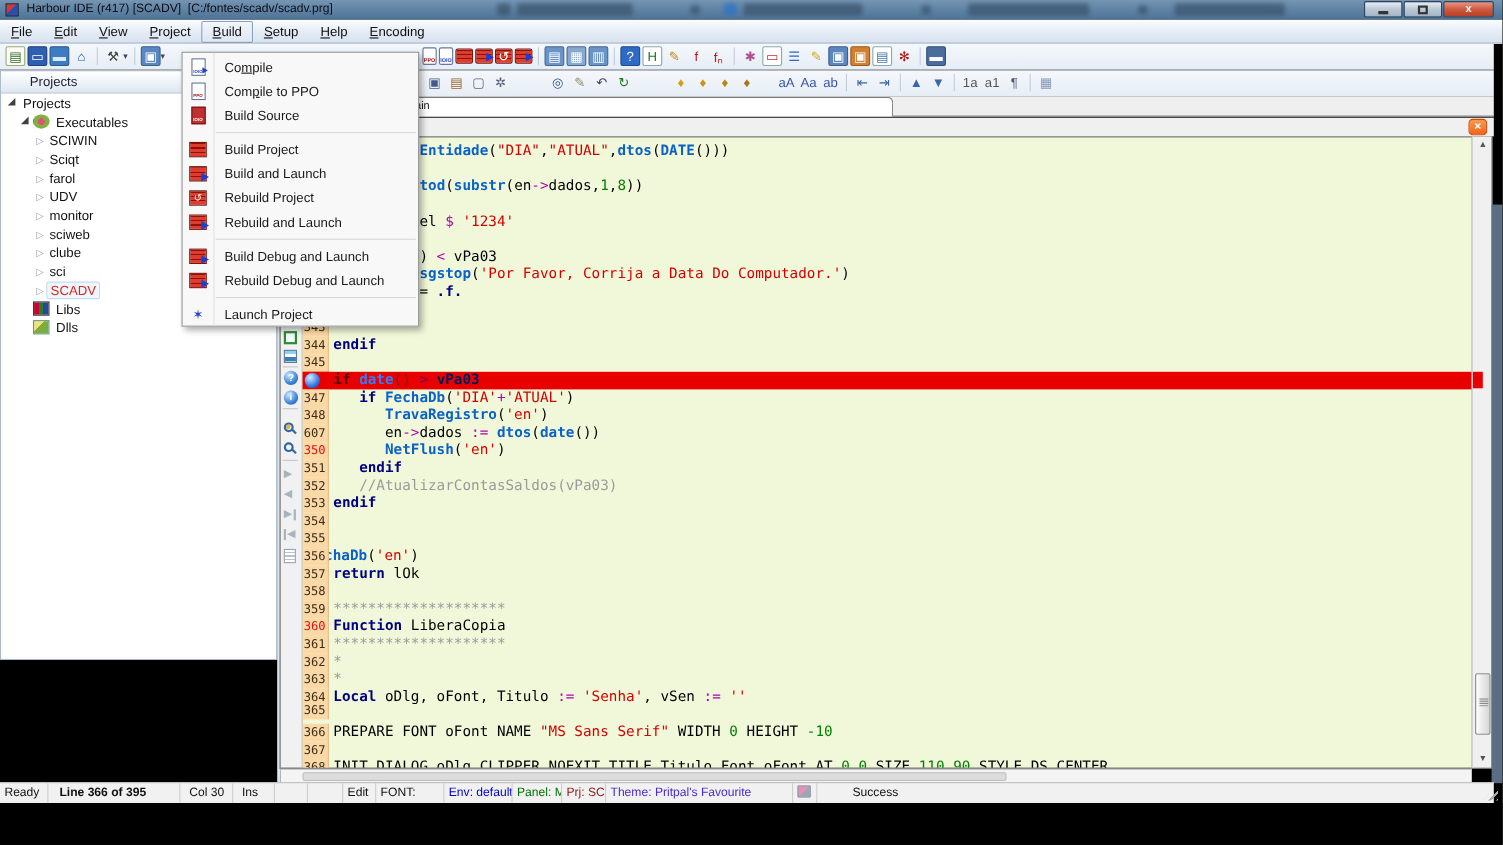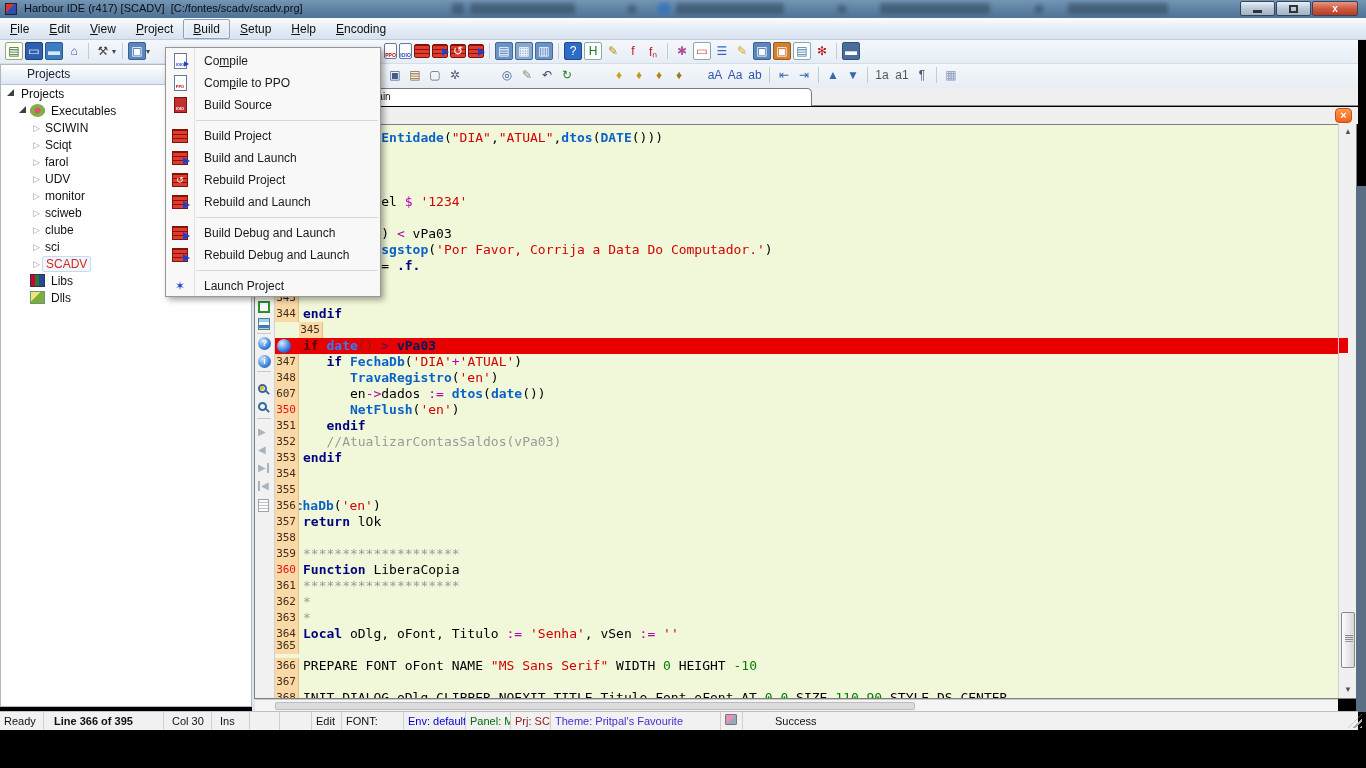--- a/index.html
+++ b/index.html
@@ -45,21 +45,21 @@
   .ov { position:absolute; font-style:normal; }
   .ov-play { right:-2px; bottom:1px; width:0; height:0; border-left:7px solid #1d3fd0; border-top:4px solid transparent; border-bottom:4px solid transparent; }
   .brick { background:repeating-linear-gradient(0deg,#e03c2e 0 3px,#8c1208 3px 4px); border:1px solid #7a150c; width:16px; height:14px; }
   .docicon { width:13px; height:16px; background:#fff; border:1px solid #66779a; font-size:5px; font-weight:bold;
     display:flex; align-items:flex-end; justify-content:center; line-height:6px; }
   .mag { width:9px; height:9px; border:2px solid #33679e; border-radius:50%; position:relative; background:#eef4fb; }
   .mag::after { content:""; position:absolute; width:6px; height:2px; background:#33679e; transform:rotate(45deg); right:-5px; bottom:-2px; }
   .mag.gold::before { content:""; position:absolute; width:4px; height:4px; background:#e8b422; border-radius:50%; left:0px; top:0px; }
 
   
-  .dock { position:absolute; left:0; top:64px; width:252px; height:643px; background:#fff; border:1px solid #aeb9c6; }
+  .dock { position:absolute; left:0; top:64px; width:252px; height:536px; background:#fff; border:1px solid #aeb9c6; }
   .dock-header { height:20px; background:linear-gradient(#ffffff,#dde7f2); border-bottom:1px solid #b9c4d2;
     font-size:12px; color:#223; padding:2px 0 0 26px; }
   .tree { position:absolute; left:0; top:20px; right:0; bottom:0; overflow:hidden; font-size:12px; color:#111; }
   .trow { height:17px; display:flex; align-items:center; white-space:nowrap; }
   .texp { width:11px; display:inline-block; text-align:center; font-size:9px; color:#9aa2ac; flex:none; }
   .texp.open { width:0; height:0; border-bottom:7px solid #404040; border-left:7px solid transparent; margin:0 4px 2px 0; }
   .tico { width:15px; height:13px; margin-right:3px; flex:none; position:relative; }
   .tlabel { padding:0 3px; }
   .tlabel.sel { color:#d22a1e; background:#f0f6fc; border:1px solid #c6dcf0; border-radius:2px; }
   .ico-exe { background:radial-gradient(circle at 50% 50%, #e0507a 0 30%, #7fb040 32% 70%, #4a7a22 72%); border-radius:50%; }
@@ -362,20 +362,24 @@
   </div>
 <div class="editor" id="editor">
     <div class="row" style="top: 6px;">
       <span class="num">333</span>
       <pre class="code"><span class="p">          </span><span class="f">Entidade</span><span class="p">(</span><span class="s">"DIA"</span><span class="p">,</span><span class="s">"ATUAL"</span><span class="p">,</span><span class="f">dtos</span><span class="p">(</span><span class="f">DATE</span><span class="p">()))</span></pre>
     </div>
     <div class="row" style="top: 22px;">
       <span class="num">334</span>
       <pre class="code"></pre>
     </div>
+    <div class="row" style="top: 38px;">
+      <span class="num">335</span>
+      <pre class="code"><span class="p">          </span><span class="f">tod</span><span class="p">(</span><span class="f">substr</span><span class="p">(en</span><span class="o">-&gt;</span><span class="p">dados,</span><span class="nu">1</span><span class="p">,</span><span class="nu">8</span><span class="p">))</span></pre>
+    </div>
     <div class="row" style="top: 54px;">
       <span class="num">336</span>
       <pre class="code"></pre>
     </div>
     <div class="row" style="top: 70px;">
       <span class="num">337</span>
       <pre class="code"><span class="p">          el </span><span class="o">$</span><span class="p"> </span><span class="s">'1234'</span></pre>
     </div>
     <div class="row" style="top: 86px;">
       <span class="num">338</span>
@@ -398,21 +402,21 @@
       <pre class="code"></pre>
     </div>
     <div class="row" style="top: 166px;">
       <span class="num">343</span>
       <pre class="code"></pre>
     </div>
     <div class="row" style="top: 182px;">
       <span class="num">344</span>
       <pre class="code"><span class="k">endif</span></pre>
     </div>
-    <div class="row" style="top: 198px; margin-left: 24px;">
+    <div class="row" style="top: 198px;">
       <span class="num">345</span>
       <pre class="code"></pre>
     </div>
     <div class="row hl" style="top: 214px;">
       <span class="num">346<i class="sphere"></i></span>
       <pre class="code"><span class="hk">if </span><span class="hf">date</span><span class="hp">() </span><span class="ho">&gt; </span><span class="hv">vPa03</span></pre>
     </div>
     <div class="row" style="top: 230px;">
       <span class="num">347</span>
       <pre class="code"><span class="p">   </span><span class="k">if</span><span class="p"> </span><span class="f">FechaDb</span><span class="p">(</span><span class="s">'DIA'</span><span class="o">+</span><span class="s">'ATUAL'</span><span class="p">)</span></pre>

